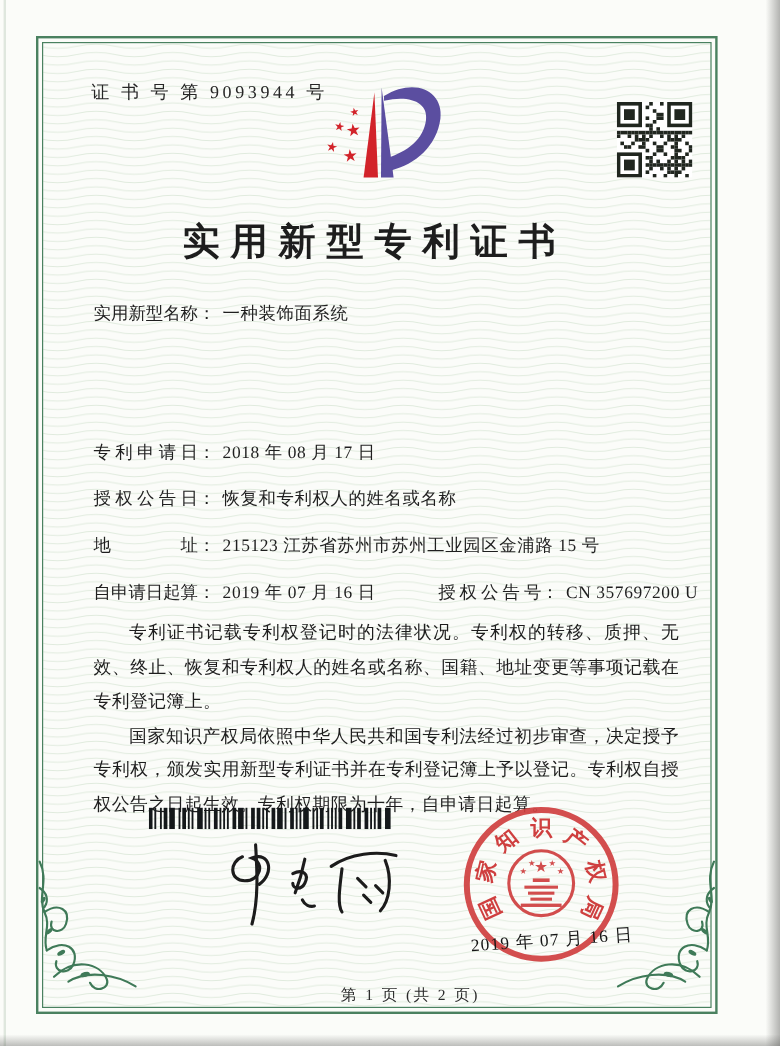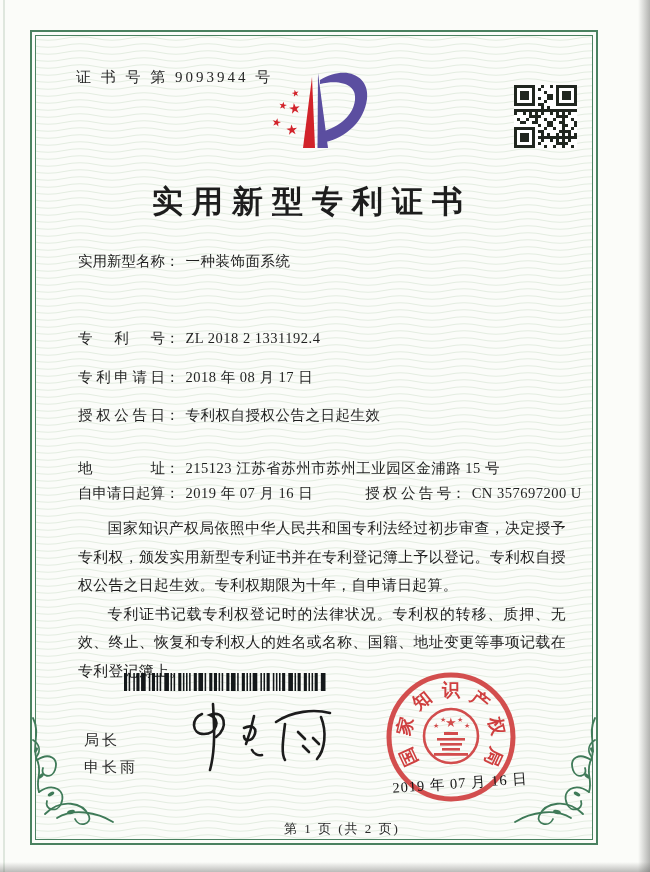--- a/index.html
+++ b/index.html
@@ -259,39 +259,36 @@
         <rect x="3" y="45" width="15" height="15" fill="#ffffff"></rect>
         <rect x="6" y="48" width="9" height="9" fill="#20261f"></rect>
       </svg>
   </div>
 
   <div class="title">实用新型专利证书</div>
 
   <div class="frow" style="top:252px">
     <span class="flabel">实用新型名称</span><span class="colon">：</span><span class="fvalue">一种装饰面系统</span>
   </div>
-  <div class="frow" style="top:329px">
-    <span class="flabel">专利号</span><span class="colon">：</span><span class="fvalue">ZL 2018 2 1331192.4</span>
-  </div>
   <div class="frow" style="top:368px">
     <span class="flabel">专利申请日</span><span class="colon">：</span><span class="fvalue">2018 年 08 月 17 日</span>
   </div>
   <div class="frow" style="top:406px">
-    <span class="flabel">授权公告日</span><span class="colon">：</span><span class="fvalue">专利权自授权公告之日起生效</span>
-  </div>
-  <div class="frow" style="top:459px">
+    <span class="flabel">授权公告日</span><span class="colon">：</span><span class="fvalue">恢复和专利权人的姓名或名称</span>
+  </div>
+  <div class="frow" style="top:445px">
     <span class="flabel">地址</span><span class="colon">：</span><span class="fvalue">215123 江苏省苏州市苏州工业园区金浦路 15 号</span>
   </div>
   <div class="frow" style="top:484px">
     <span class="flabel">自申请日起算</span><span class="colon">：</span><span class="fvalue">2019 年 07 月 16 日</span><span class="flabel2">授权公告号</span><span class="colon">：</span><span class="fvalue">CN 357697200 U</span>
   </div>
 
   <div class="paras">
+    <p>专利证书记载专利权登记时的法律状况。专利权的转移、质押、无效、终止、恢复和专利权人的姓名或名称、国籍、地址变更等事项记载在专利登记簿上。</p>
     <p>国家知识产权局依照中华人民共和国专利法经过初步审查，决定授予专利权，颁发实用新型专利证书并在专利登记簿上予以登记。专利权自授权公告之日起生效。专利权期限为十年，自申请日起算。</p>
-    <p>专利证书记载专利权登记时的法律状况。专利权的转移、质押、无效、终止、恢复和专利权人的姓名或名称、国籍、地址变更等事项记载在专利登记簿上。</p>
   </div>
 
   <div class="barcode">
     <svg width="206" height="18" viewBox="0 0 206 18">
         <rect x="0" y="0" width="3.1" height="18" fill="#14181a"></rect>
         <rect x="4.65" y="0" width="1.55" height="18" fill="#14181a"></rect>
         <rect x="9.3" y="0" width="1.55" height="18" fill="#14181a"></rect>
         <rect x="12.4" y="0" width="3.1" height="18" fill="#14181a"></rect>
         <rect x="17.05" y="0" width="4.65" height="18" fill="#14181a"></rect>
         <rect x="24.8" y="0" width="1.55" height="18" fill="#14181a"></rect>
@@ -330,24 +327,20 @@
         <rect x="170.5" y="0" width="1.55" height="18" fill="#14181a"></rect>
         <rect x="173.6" y="0" width="3.1" height="18" fill="#14181a"></rect>
         <rect x="179.79999999999998" y="0" width="3.1" height="18" fill="#14181a"></rect>
         <rect x="184.45" y="0" width="1.55" height="18" fill="#14181a"></rect>
         <rect x="187.54999999999998" y="0" width="1.55" height="18" fill="#14181a"></rect>
         <rect x="190.64999999999998" y="0" width="3.1" height="18" fill="#14181a"></rect>
         <rect x="196.84999999999997" y="0" width="4.65" height="18" fill="#14181a"></rect>
       </svg>
   </div>
 
-  <div class="officer">
-    <div>局长</div>
-    <div>申长雨</div>
-  </div>
 
   <svg class="signature" viewBox="0 0 160 82">
     <g fill="none" stroke="#1c1c1c" stroke-width="2.6" stroke-linecap="round">
       <path d="M22,16 C 11,20 11,36 24,36 C 37,36 41,21 30,17 C 45,11 49,30 36,39"></path>
       <path d="M33,6 C 34,24 36,50 30,72"></path>
       <path d="M74,18 C 72,28 69,38 66,46"></path>
       <path d="M64,30 C 72,26 78,30 74,38 C 71,44 64,43 64,38"></path>
       <path d="M72,52 C 74,56 78,58 82,57"></path>
       <path d="M96,24 C 112,13 134,11 150,15"></path>
       <path d="M105,26 C 103,42 101,56 105,62"></path>

